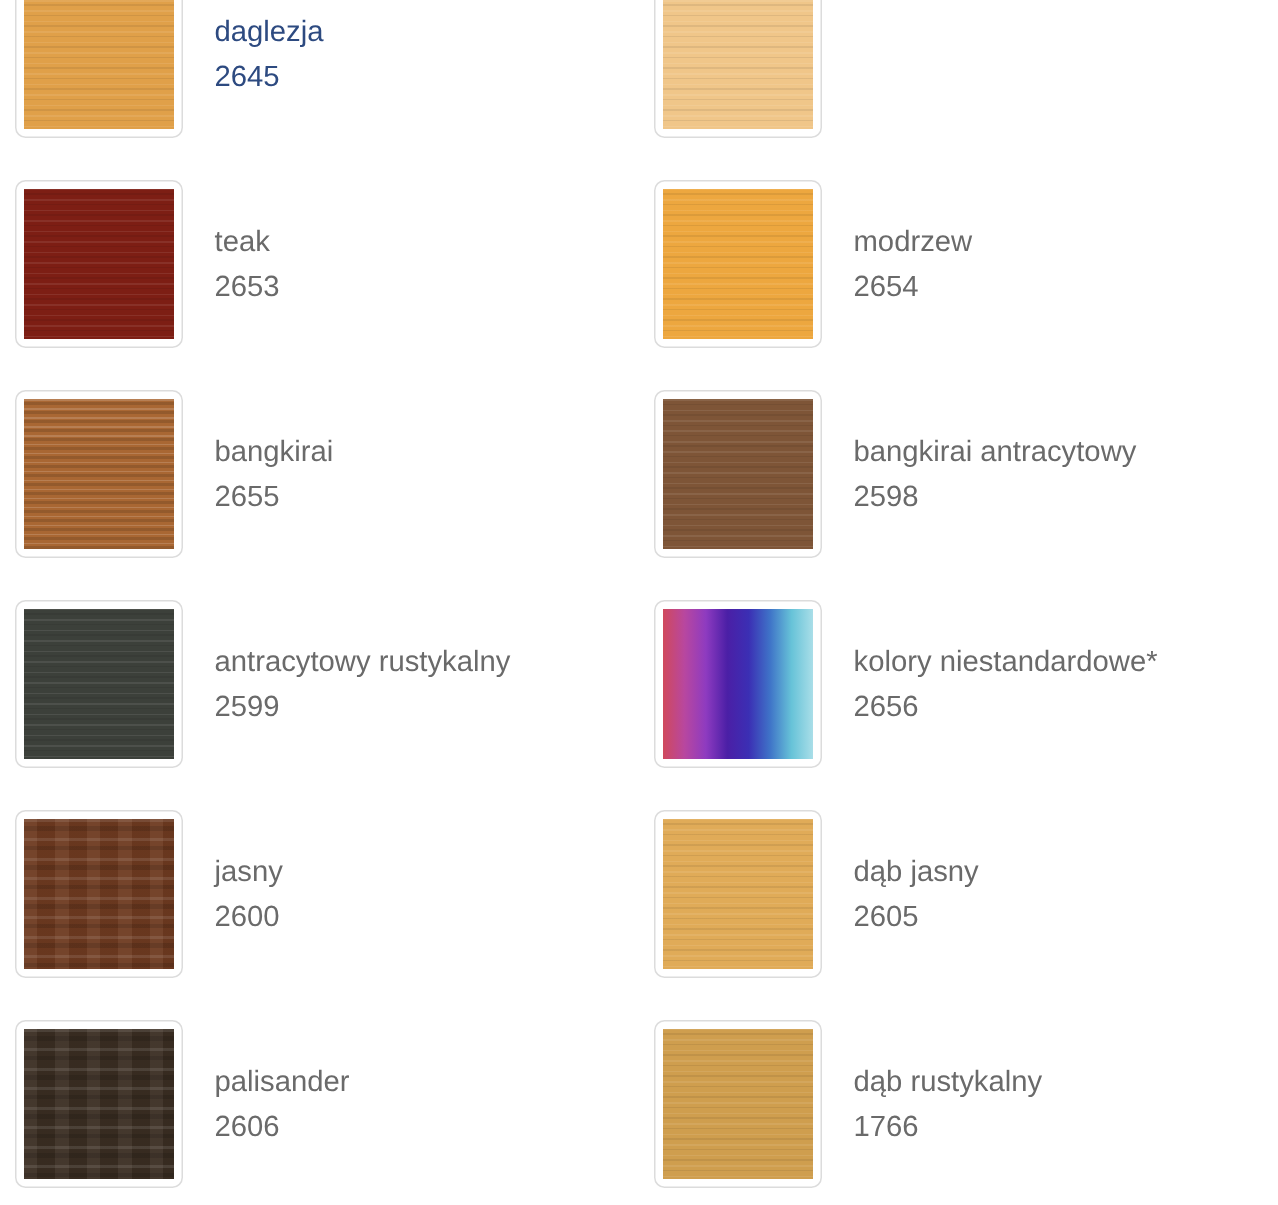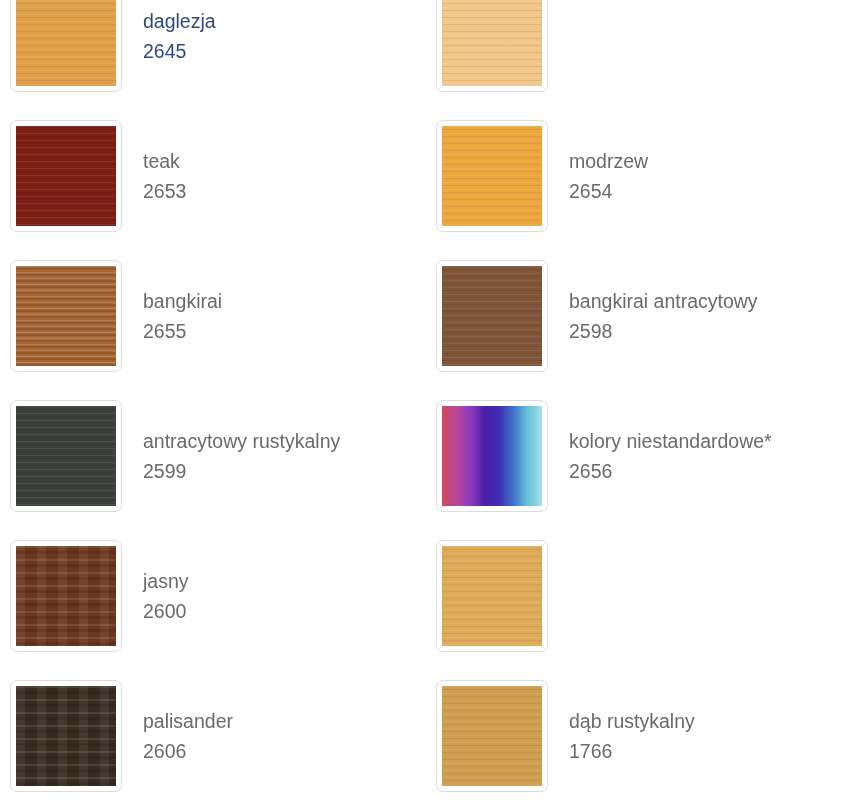--- a/index.html
+++ b/index.html
@@ -204,20 +204,24 @@
       </div>
       <div class="color-label">
         <span class="name">jasny</span>
         <span class="code">2600</span>
       </div>
     </div>
     <div class="color-item">
       <div class="swatch-frame">
         <div class="swatch grain" style="background-color: rgb(224, 171, 88);"></div>
       </div>
+      <div class="color-label">
+        <span class="name">dąb jasny</span>
+        <span class="code">2605</span>
+      </div>
     </div>
     <div class="color-item">
       <div class="swatch-frame">
         <div class="swatch grain-mottle" style="background-color: rgb(58, 45, 34);"></div>
       </div>
       <div class="color-label">
         <span class="name">palisander</span>
         <span class="code">2606</span>
       </div>
     </div>

